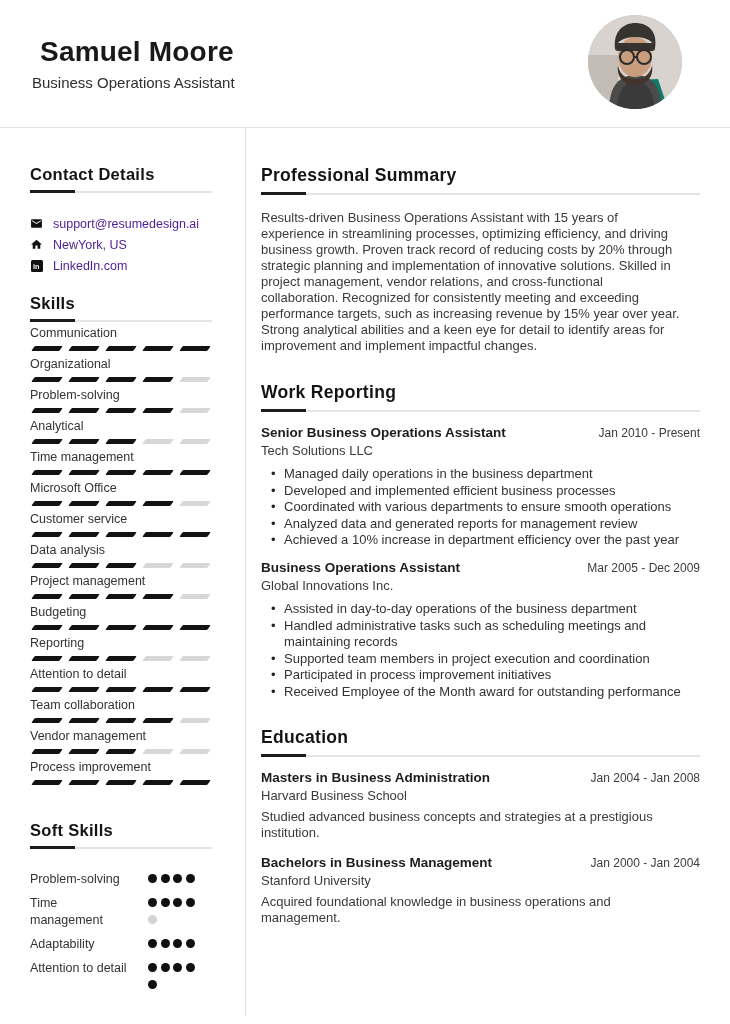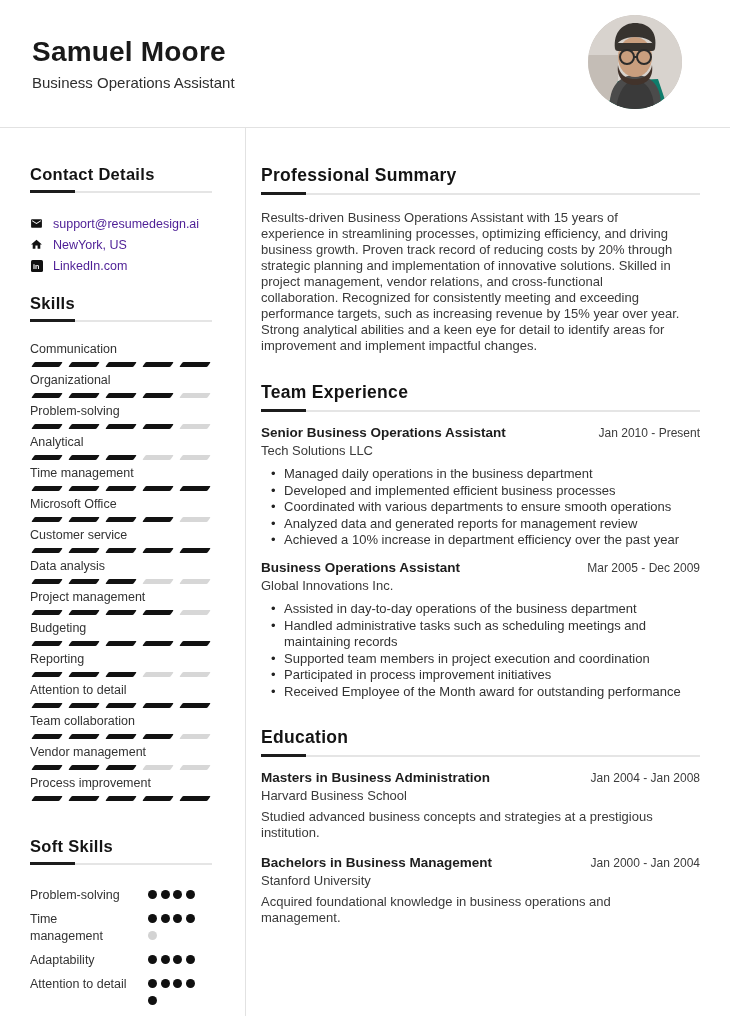--- a/index.html
+++ b/index.html
@@ -3,21 +3,21 @@
 <meta charset="utf-8">
 <style>
   * { margin:0; padding:0; box-sizing:border-box; }
   html,body { width:730px; height:1024px; background:#ffffff; }
   body { font-family:"Liberation Sans", sans-serif; color:#1a1a1a; position:relative; overflow:hidden; }
 
   .page { position:absolute; inset:0; background:#fff; }
 
   
   .hdr { position:relative; height:127px; }
-  .hdr-name { position:absolute; left:32px; top:36px; font-size:28px; font-weight:700; color:#191919; letter-spacing:.2px;text-align:center; }
+  .hdr-name { position:absolute; left:40px; top:36px; font-size:28px; font-weight:700; color:#191919; letter-spacing:.2px;text-align:center; }
   .hdr-title { position:absolute; left:32px; top:74px; font-size:15px; color:#2e2e2e; }
   .photo { position:absolute; right:48px; top:15px; width:94px; height:94px; border-radius:50%; overflow:hidden; background:#ccc5bf; }
   .hdr-rule { position:absolute; left:0; right:0; top:127px; height:1px; background:#e2e2e2; }
   .col-divider { position:absolute; left:245px; top:128px; height:888px; width:1px; background:#e2e2e2; }
 
   
   .cols { position:absolute; top:128px; left:0; right:0; bottom:0; display:flex; }
   .left  { width:245px; padding:0 33px 0 30px; }
   .right { flex:1; padding:0 30px 0 16px; }
 
@@ -29,21 +29,21 @@
 
   
   .sec-contact { padding-top:37px; }
   .contact-list { list-style:none; margin-top:20px; }
   .contact-list li { display:flex; align-items:center; height:21px; font-size:12.5px; color:#4c1d95; }
   .contact-list .cicon { width:13px; height:13px; margin-right:10px; display:inline-flex; align-items:center; justify-content:center; flex:none; }
   .contact-list svg { display:block; }
 
   
   .sec-skills { margin-top:18px; }
-  .skills-list { margin-top:20px; }
+  .skills-list { margin-top:4px; }
   .skill-row { margin-bottom:6px; }
   .skill-label { font-size:12.5px; color:#333; line-height:15px; display:block; }
   .bar { display:flex; gap:9px; margin-top:5px; height:5px; padding-left:3px; }
   .seg { width:28px; height:5px; border-radius:1px; transform:skewX(-35deg); background:#d7d7d7; }
   .seg.on { background:#121212; }
 
   
   .sec-soft { margin-top:36px; }
   .soft-list { margin-top:22px; }
   .soft-row { display:flex; align-items:flex-start; margin-bottom:7px; }
@@ -351,21 +351,21 @@
 
     <main class="right">
 
       <section class="sec-summary">
         <h2 class="sec">Professional Summary</h2>
         <div class="rule"></div>
         <p class="summary-text">Results-driven Business Operations Assistant with 15 years of experience in streamlining processes, optimizing efficiency, and driving business growth. Proven track record of reducing costs by 20% through strategic planning and implementation of innovative solutions. Skilled in project management, vendor relations, and cross-functional collaboration. Recognized for consistently meeting and exceeding performance targets, such as increasing revenue by 15% year over year. Strong analytical abilities and a keen eye for detail to identify areas for improvement and implement impactful changes.</p>
       </section>
 
       <section class="sec-exp">
-        <h2 class="sec">Team Experience</h2>
+        <h2 class="sec">Work Reporting</h2>
         <div class="rule"></div>
         <div class="blocks" id="jobs">
             <div class="job">
               <div class="row-head">
                 <span class="job-title">Senior Business Operations Assistant</span>
                 <span class="job-dates">Jan 2010 - Present</span>
               </div>
               <div class="job-company">Tech Solutions LLC</div>
               <ul class="bullets">
                 <li>Managed daily operations in the business department</li>

